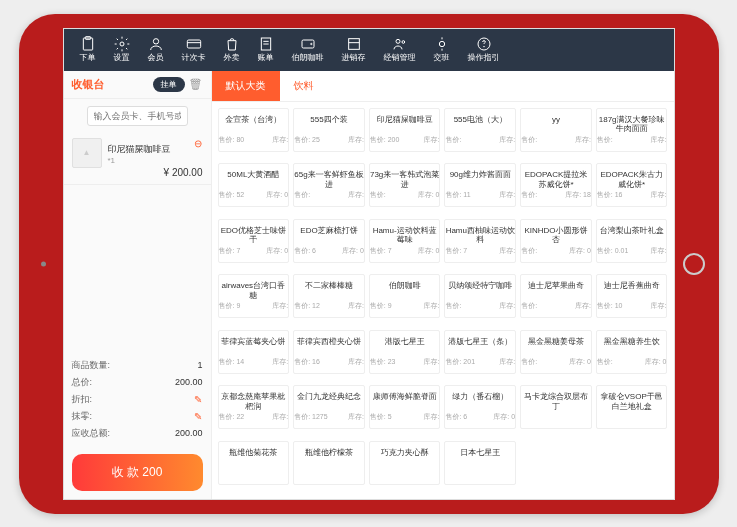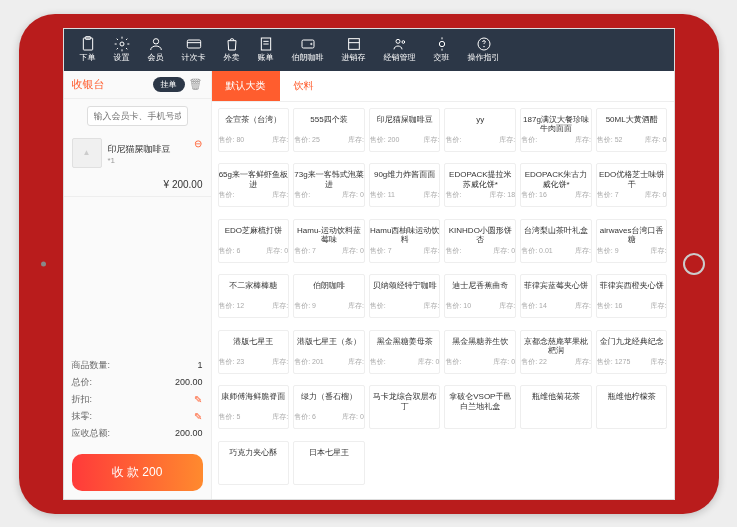--- a/index.html
+++ b/index.html
@@ -7,32 +7,32 @@
 .device{width:700px;height:500px;background:#b91c1c;border-radius:36px;padding:14px 44px;position:relative;box-shadow:0 2px 8px rgba(0,0,0,.2)}
 .home-btn{position:absolute;right:14px;top:50%;transform:translateY(-50%);width:22px;height:22px;border:2px solid #ccc;border-radius:50%}
 .camera{position:absolute;left:22px;top:50%;transform:translateY(-50%);width:5px;height:5px;background:#888;border-radius:50%}
 .screen{width:100%;height:100%;background:#fff;overflow:hidden;display:flex;flex-direction:column;border:1px solid #ddd}
 .topnav{background:#2c3747;height:42px;display:flex;align-items:center;padding:0 8px;gap:2px}
 .nav-item{display:flex;flex-direction:column;align-items:center;color:#fff;font-size:8px;padding:2px 8px;cursor:pointer}
 .nav-item svg{width:16px;height:16px;stroke:#fff;fill:none;stroke-width:1.5}
 .main{flex:1;display:flex;overflow:hidden}
 .left{width:148px;border-right:1px solid #eee;display:flex;flex-direction:column;background:#fafafa}
 .left-head{display:flex;align-items:center;padding:6px 8px;gap:4px;border-bottom:1px solid #eee}
-.left-title{color:#ff5d2e;font-size:11px;font-weight:400;flex:1}
+.left-title{color:#ff5d2e;font-size:11px;font-weight:700;flex:1}
 .pill{background:#2c3747;color:#fff;font-size:8px;padding:2px 8px;border-radius:8px}
 .trash{color:#999;font-size:11px}
 .search{margin:6px 23px}
 .search input{width:100%;font-size:9px;padding:4px 6px;border:1px solid #ddd;border-radius:3px;background:#fff}
 .cart{padding:6px 8px;border-bottom:1px solid #eee;display:flex;gap:6px}
 .thumb{width:30px;height:30px;background:#f0f0f0;border:1px solid #e0e0e0;border-radius:2px;display:flex;align-items:center;justify-content:center;color:#ccc;font-size:8px}
 .cart-info{flex:1}
 .cart-name{font-size:9px;color:#333}
 .cart-del{color:#ff5d2e;font-size:10px;float:right}
 .cart-qty{font-size:8px;color:#999}
-.cart-price{font-size:10px;color:#333;text-align:right;margin-top:14px}
+.cart-price{font-size:10px;color:#333;text-align:right;margin-top:2px}
 .spacer{flex:1}
 .totals{padding:6px 8px;font-size:9px;color:#666}
 .trow{display:flex;justify-content:space-between;padding:2px 0;align-items:center}
 .trow .val{color:#333}
 .edit-ic{color:#ff5d2e;font-size:10px}
 .pay-btn{margin:6px 8px 8px;background:linear-gradient(90deg,#ff3a3a,#ff8a2e);color:#fff;text-align:center;padding:10px;font-size:12px;border-radius:10px;cursor:pointer}
 .right{flex:1;display:flex;flex-direction:column}
 .tabs{display:flex;border-bottom:1px solid #eee}
 .tab{font-size:10px;padding:8px 14px;cursor:pointer}
 .tab.active{background:#ff5d2e;color:#fff}
@@ -198,20 +198,27 @@
               </div>
             </div>
             <div class="card">
               <div class="card-name">印尼猫屎咖啡豆</div>
               <div class="card-meta">
                 <span>售价: 200</span>
                 <span>库存: </span>
               </div>
             </div>
             <div class="card">
+              <div class="card-name">555电池（大）</div>
+              <div class="card-meta">
+                <span>售价: </span>
+                <span>库存: </span>
+              </div>
+            </div>
+            <div class="card">
               <div class="card-name">yy</div>
               <div class="card-meta">
                 <span>售价: </span>
                 <span>库存: </span>
               </div>
             </div>
             <div class="card">
               <div class="card-name">187g满汉大餐珍味牛肉面面</div>
               <div class="card-meta">
                 <span>售价: </span>
@@ -318,20 +325,27 @@
             </div>
             <div class="card">
               <div class="card-name">伯朗咖啡</div>
               <div class="card-meta">
                 <span>售价: 9</span>
                 <span>库存: </span>
               </div>
             </div>
             <div class="card">
               <div class="card-name">贝纳颂经特宁咖啡</div>
+              <div class="card-meta">
+                <span>售价: </span>
+                <span>库存: </span>
+              </div>
+            </div>
+            <div class="card">
+              <div class="card-name">迪士尼苹果曲奇</div>
               <div class="card-meta">
                 <span>售价: </span>
                 <span>库存: </span>
               </div>
             </div>
             <div class="card">
               <div class="card-name">迪士尼香蕉曲奇</div>
               <div class="card-meta">
                 <span>售价: 10</span>
                 <span>库存: </span>

